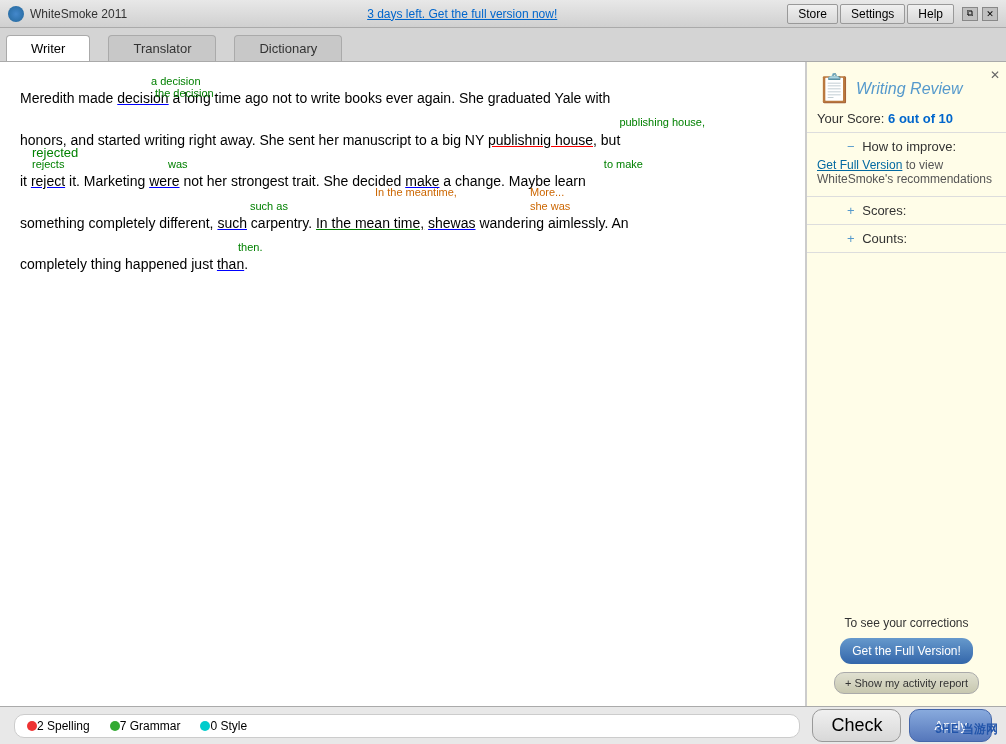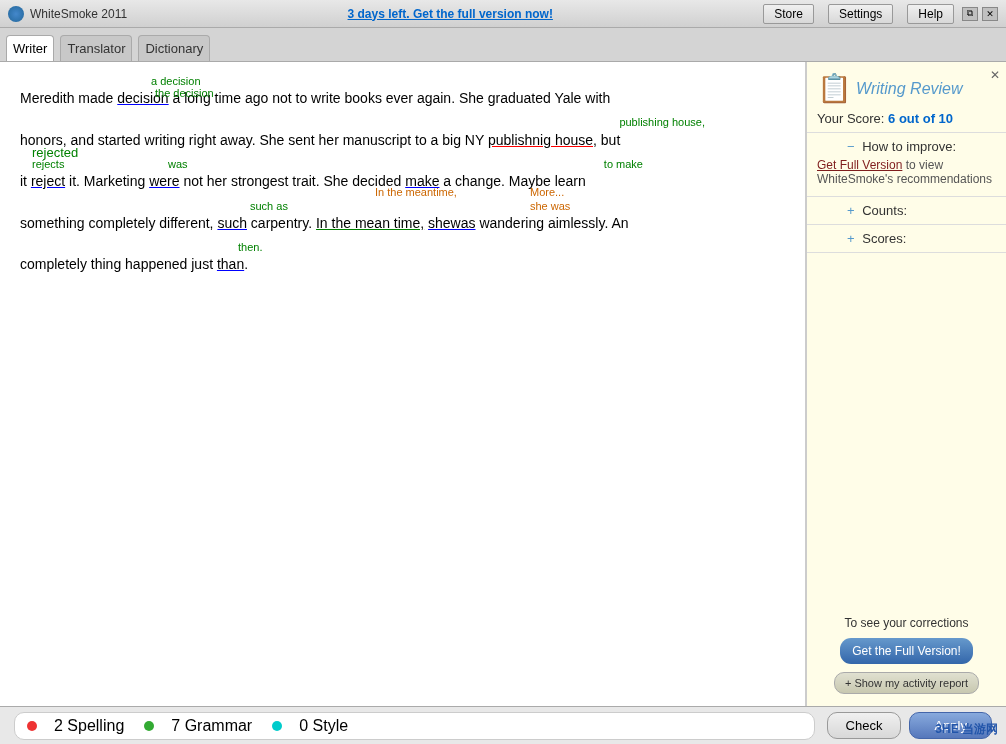--- a/index.html
+++ b/index.html
@@ -28,21 +28,21 @@
     }
     .title-bar-promo {
       font-size: 12px;
       color: #0066cc;
       text-decoration: underline;
       flex: 1;
       text-align: center;
     }
     .title-bar-buttons {
       display: flex;
-      gap: 14px;
+      gap: 2px;
       border-radius: 8px;
     }
     .title-bar-btn {
       padding: 2px 10px;
       font-size: 12px;
       background: linear-gradient(to bottom, #f0f0f0, #d8d8d8);
       border: 1px solid #999;
       cursor: pointer;
       border-radius: 2px;
     }
@@ -63,26 +63,26 @@
     
     .tab-bar {
       height: 34px;
       background: #d4d4d4;
       display: flex;
       align-items: flex-end;
       padding: 0 6px;
       border-bottom: 1px solid #aaa;
     }
     .tab {
-      padding: 5px 6px;
+      padding: 5px 24px;
       font-size: 13px;
       cursor: pointer;
       border: 1px solid #aaa;
       border-bottom: none;
-      margin-right: 6px;
+      margin-right: 18px;
       border-radius: 4px 4px 0 0;
       background: #c8c8c8;
       color: #333;
     }
     .tab.active {
       background: white;
       border-color: #aaa;
       color: #000;
     }
 
@@ -173,21 +173,21 @@
     .review-section-title .toggle {
       color: #5599cc;
       margin-right: 4px;
     }
     .review-improve-content {
       padding: 4px 0;
       font-size: 12px;
       color: #555;
     }
     .review-improve-content a {
-      color: #7f1d1d;
+      color: #0369a1;
       text-decoration: underline;
     }
     .review-cta {
       padding: 12px 10px;
       text-align: center;
       font-size: 12px;
       color: #444;
       margin-top: auto;
     }
     .review-cta-text {
@@ -231,41 +231,41 @@
       gap: 20px;
       flex: 1;
       background: white;
       border: 1px solid #ccc;
       border-radius: 10px;
       padding: 4px 12px;
     }
     .status-item {
       display: flex;
       align-items: center;
-      gap: 17px;
-      font-size: 16px;
+      gap: 0;
+      font-size: 12px;
     }
     .dot {
       width: 10px; height: 10px;
       border-radius: 50%;
     }
     .dot-red { background: #ee3333; }
     .dot-green { background: #33aa33; }
     .dot-cyan { background: #00cccc; }
     .status-bar-actions {
       display: flex;
       gap: 8px;
       margin-left: 12px;
     }
     .btn-check {
       padding: 5px 18px;
       background: linear-gradient(to bottom, #f0f0f0, #d8d8d8);
       border: 1px solid #999;
       border-radius: 10px;
-      font-size: 13px;
+      font-size: 18px;
       cursor: pointer;
     }
     .btn-apply {
       padding: 5px 24px;
       background: linear-gradient(to bottom, #88aadd, #5577bb);
       border: 1px solid #4466aa;
       border-radius: 10px;
       font-size: 13px;
       color: white;
       cursor: pointer;
@@ -280,21 +280,21 @@
       color: #2255aa;
       font-weight: bold;
     }
   </style>
 </head>
 <body>
 
 <div class="title-bar">
   <div class="title-bar-logo"></div>
   <span class="title-bar-text">WhiteSmoke 2011</span>
-  <span class="title-bar-promo" style="text-decoration:underline;color:#0066cc;cursor:pointer;font-weight:bold;">3 days left. Get the full version now!</span>
+  <span class="title-bar-promo" style="text-decoration:underline;color:#0066cc;cursor:pointer;">3 days left. Get the full version now!</span>
   <div class="title-bar-buttons">
     <button class="title-bar-btn">Store</button>
     <button class="title-bar-btn">Settings</button>
     <button class="title-bar-btn">Help</button>
   </div>
   <div class="title-bar-win-controls">
     <div class="win-ctrl">⧉</div>
     <div class="win-ctrl">✕</div>
   </div>
 </div>
@@ -366,28 +366,28 @@
       </div>
       <div class="review-improve-content">
         <a href="#">Get Full Version</a>
         <span>to view WhiteSmoke's recommendations</span>
       </div>
     </div>
 
     <div class="review-section">
       <div class="review-section-title">
         <span class="toggle">+</span>
-        <span>Counts:</span>
+        <span>Scores:</span>
       </div>
     </div>
 
     <div class="review-section">
       <div class="review-section-title">
         <span class="toggle">+</span>
-        <span>Scores:</span>
+        <span>Counts:</span>
       </div>
     </div>
 
     <div style="flex:1;"></div>
 
     <div class="review-cta">
       <div class="review-cta-text">To see your corrections</div>
       <div>
         <button class="btn-full-version">Get the Full Version!</button>
       </div>

